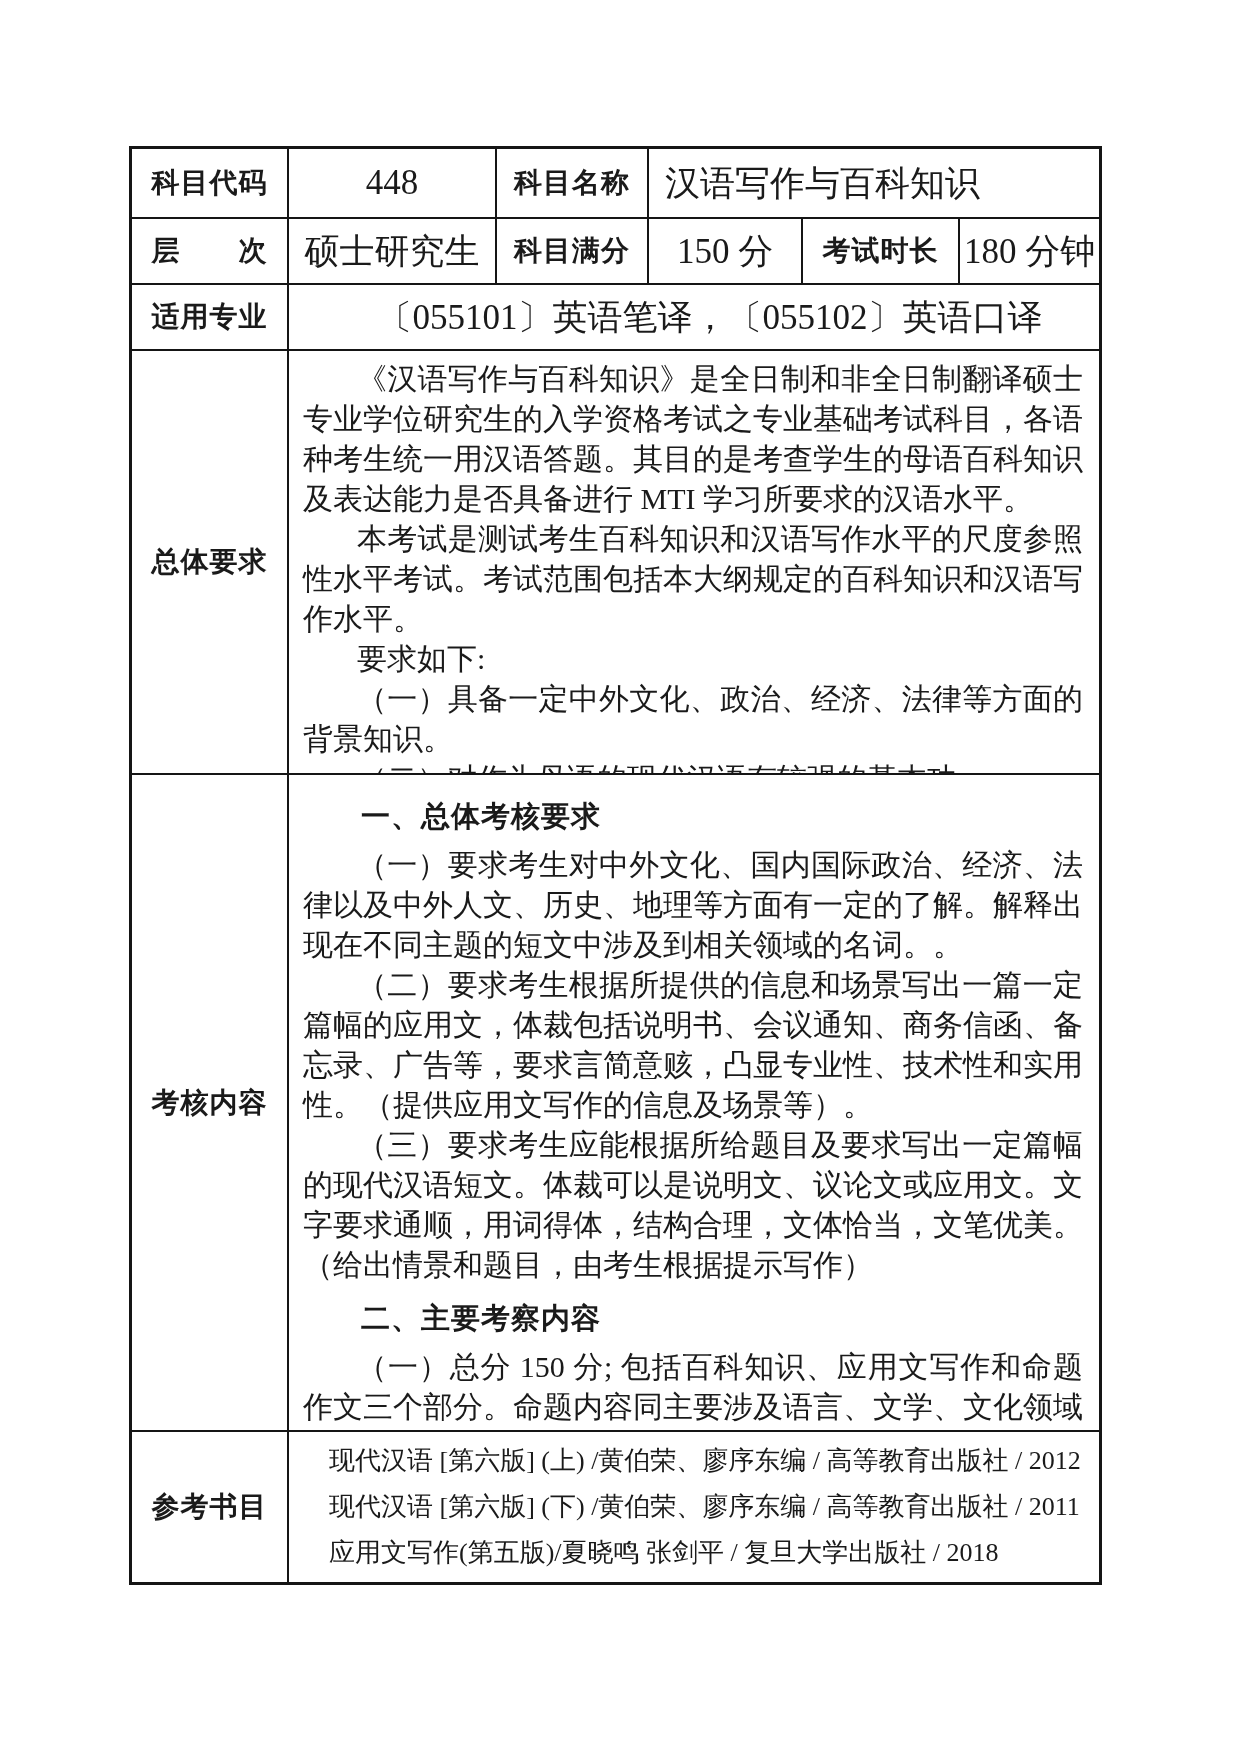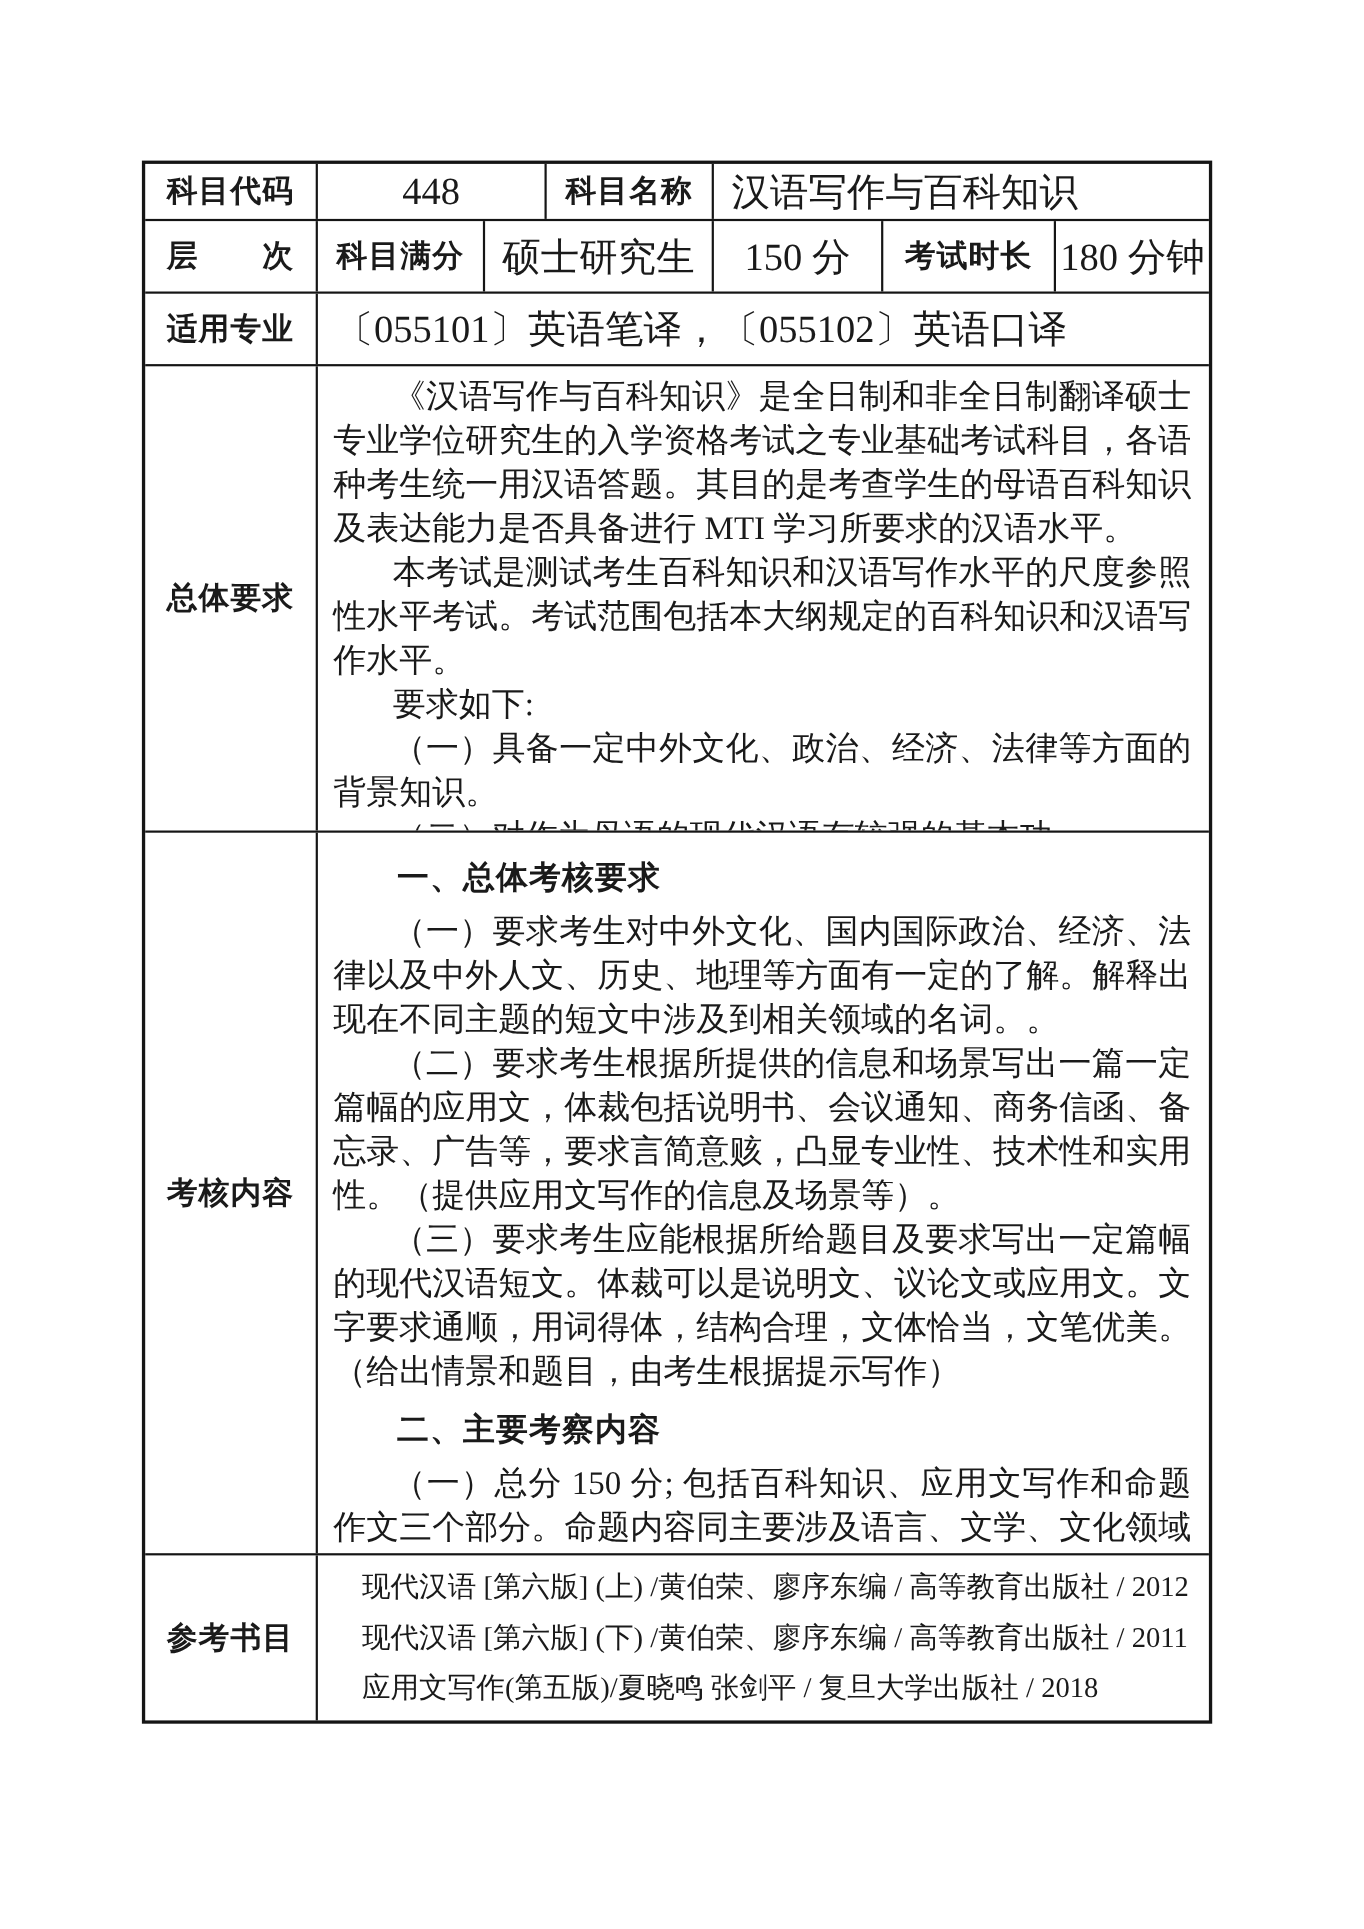--- a/index.html
+++ b/index.html
@@ -27,35 +27,35 @@
   }
   .tcell:first-child{border-left:none;}
   .lbl{
     font-family:"Liberation Sans","DejaVu Sans",sans-serif;
     font-weight:bold;font-size:28px;letter-spacing:1px;
   }
   .spread4{display:inline-block;width:116px;text-align:justify;text-align-last:justify;}
   .val{font-size:35px;}
   .cell-left{justify-content:flex-start;padding-left:16px;}
   
-  .h-r1{height:50px;}
+  .h-r1{height:68px;}
   .h-r2{height:64px;}
   .h-r3{height:64px;}
   .h-r4{height:422px;}
   .h-r5{height:655px;}
   .h-r6{height:150px;}
   
   .w-a{width:155px;flex:0 0 155px;}
   .w-b{width:206px;flex:0 0 206px;}
   .w-c{width:150px;flex:0 0 150px;}
   .w-d1{width:450px;flex:0 0 450px;}
   .w-d2{width:152px;flex:0 0 152px;}
   .w-e2{width:155px;flex:0 0 155px;}
   .w-f2{width:139px;flex:0 0 139px;}
-  .w-wide{width:810px;flex:0 0 810px;}
+  .w-wide{width:810px;flex:0 0 810px;justify-content:center;}
   
   .textcell{
     display:block;
     padding:8px 14px 0 14px;
     box-sizing:border-box;
   }
   .textcell p{
     margin:0;
     font-size:30px;
     line-height:40px;
@@ -98,25 +98,25 @@
     </div>
     <div class="tcell w-d1 cell-left">
       <span class="val">汉语写作与百科知识</span>
     </div>
   </div>
 
   <div class="trow h-r2">
     <div class="tcell w-a">
       <span class="lbl spread4">层次</span>
     </div>
+    <div class="tcell w-b">
+      <span class="val">硕士研究生</span>
+    </div>
     <div class="tcell w-c">
       <span class="lbl">科目满分</span>
-    </div>
-    <div class="tcell w-b">
-      <span class="val">硕士研究生</span>
     </div>
     <div class="tcell w-d2">
       <span class="val">150 分</span>
     </div>
     <div class="tcell w-e2">
       <span class="lbl">考试时长</span>
     </div>
     <div class="tcell w-f2">
       <span class="val">180 分钟</span>
     </div>

